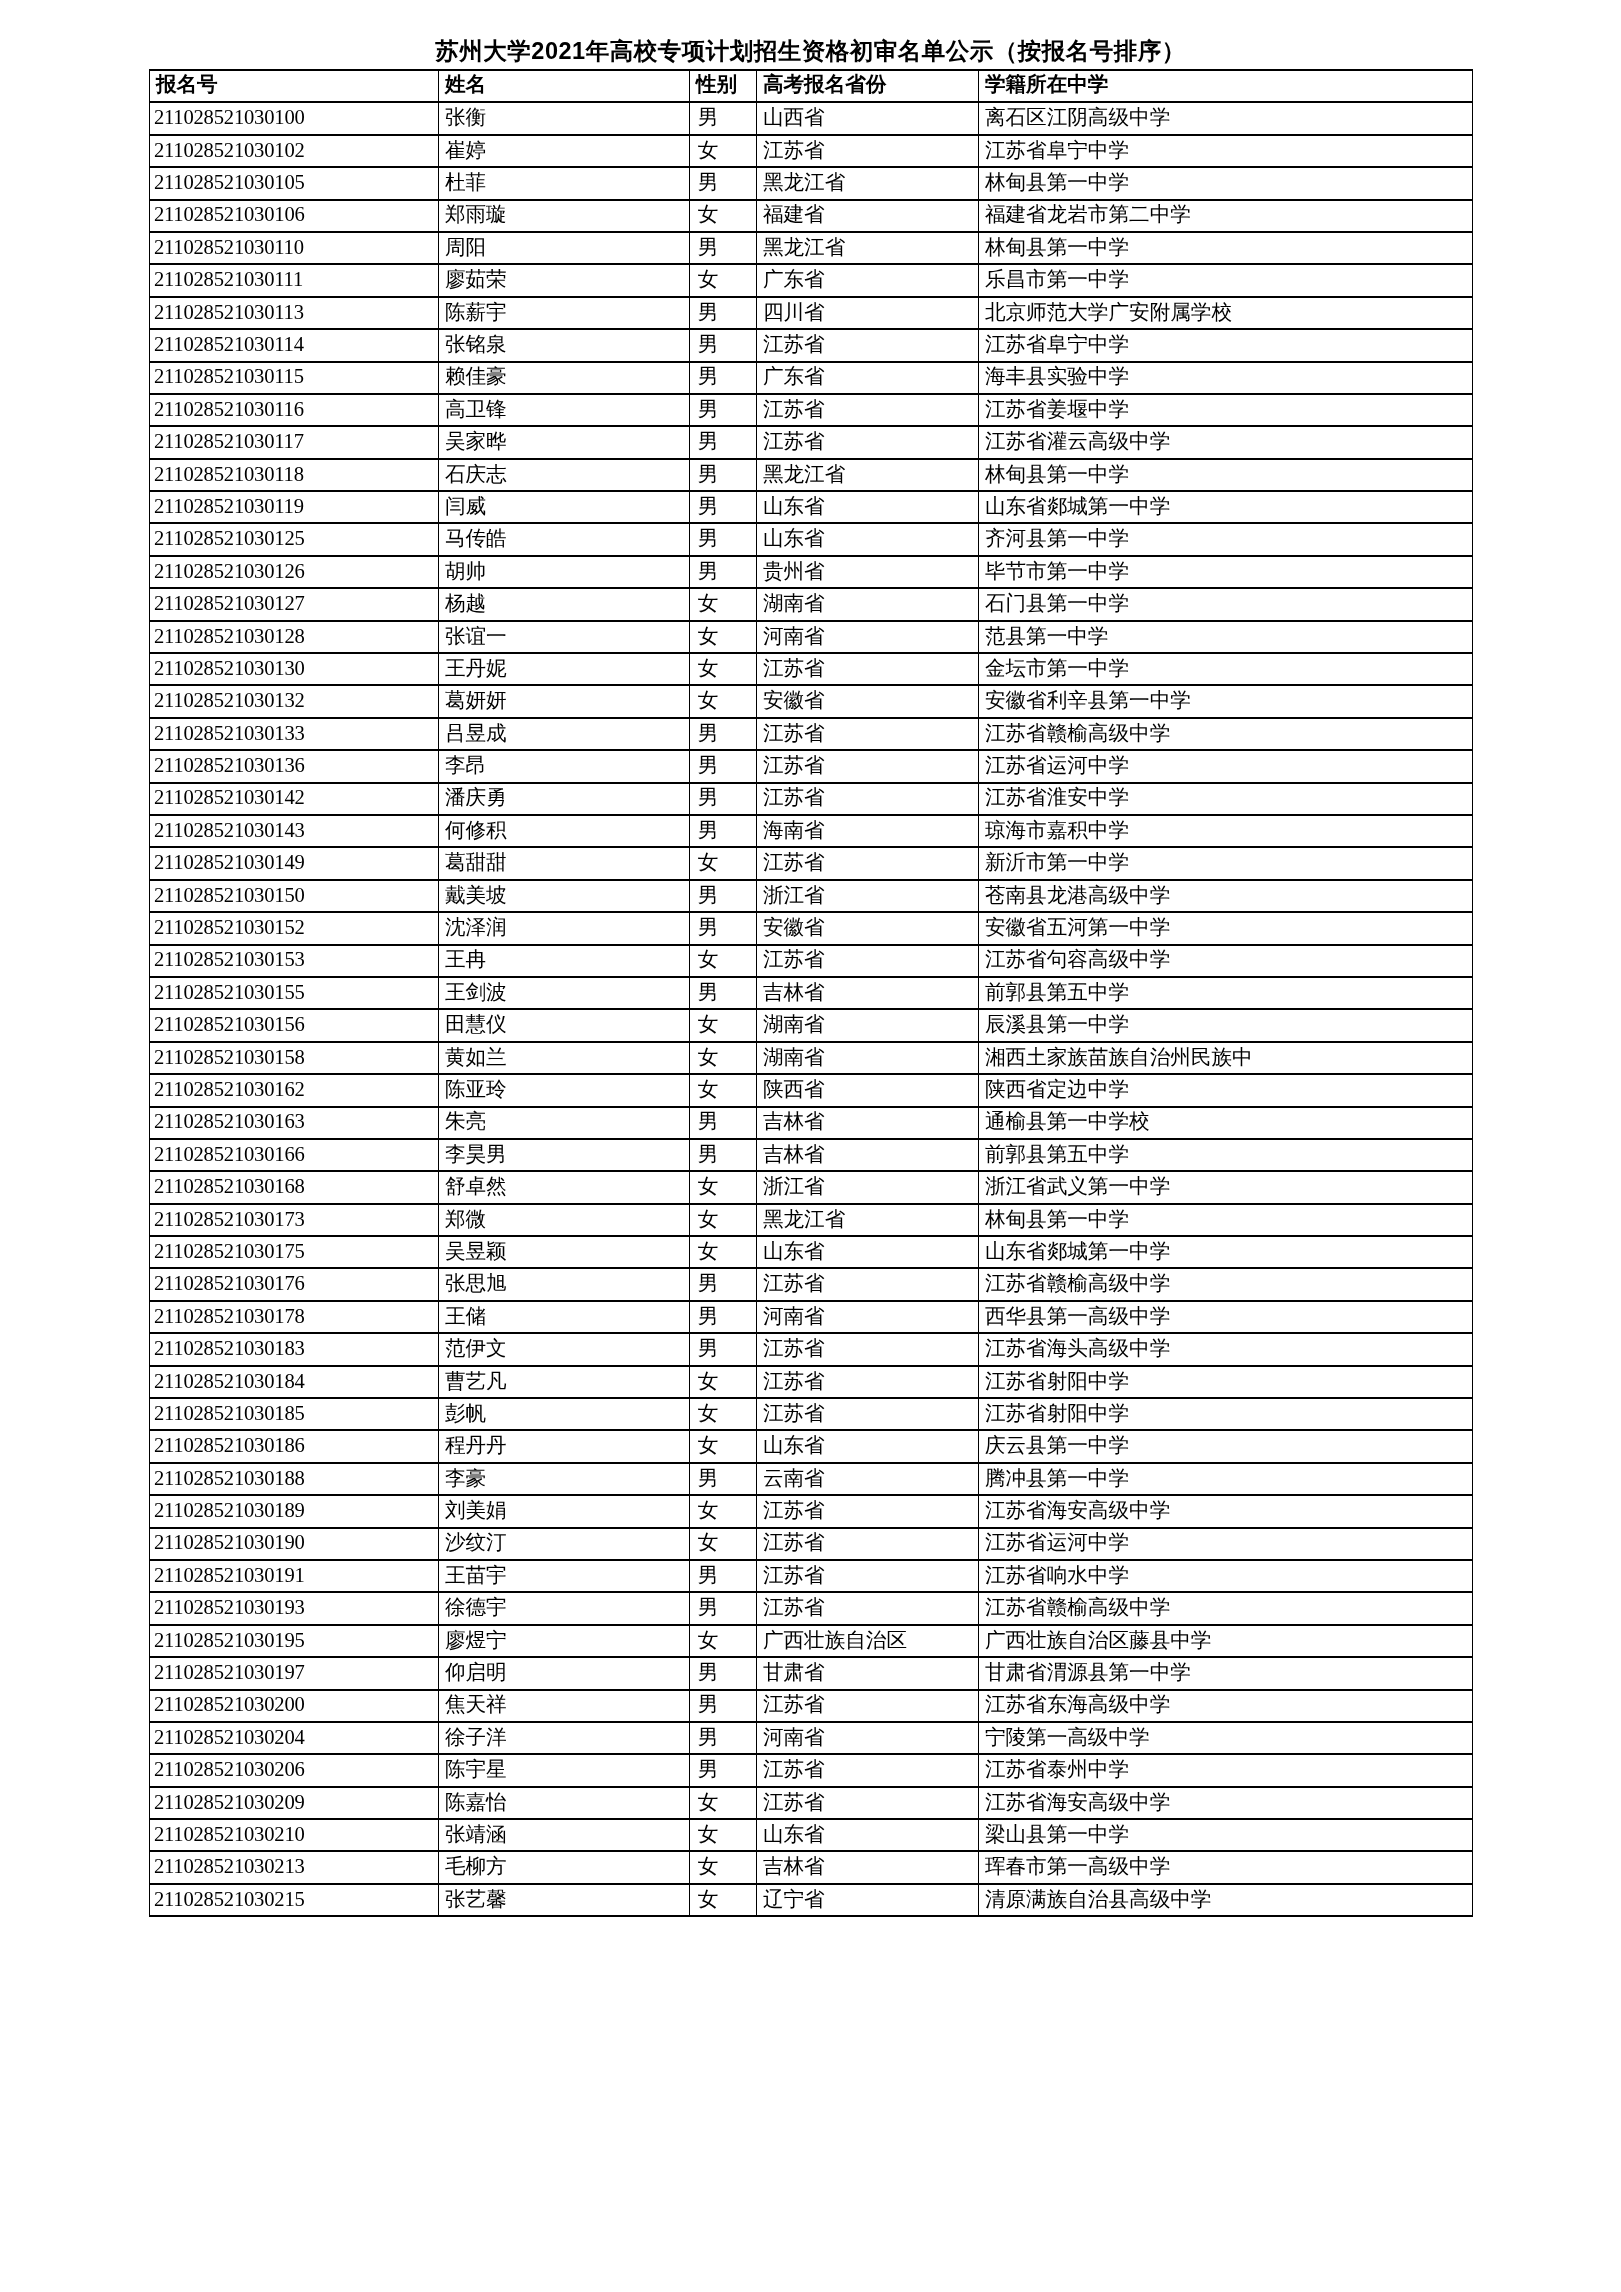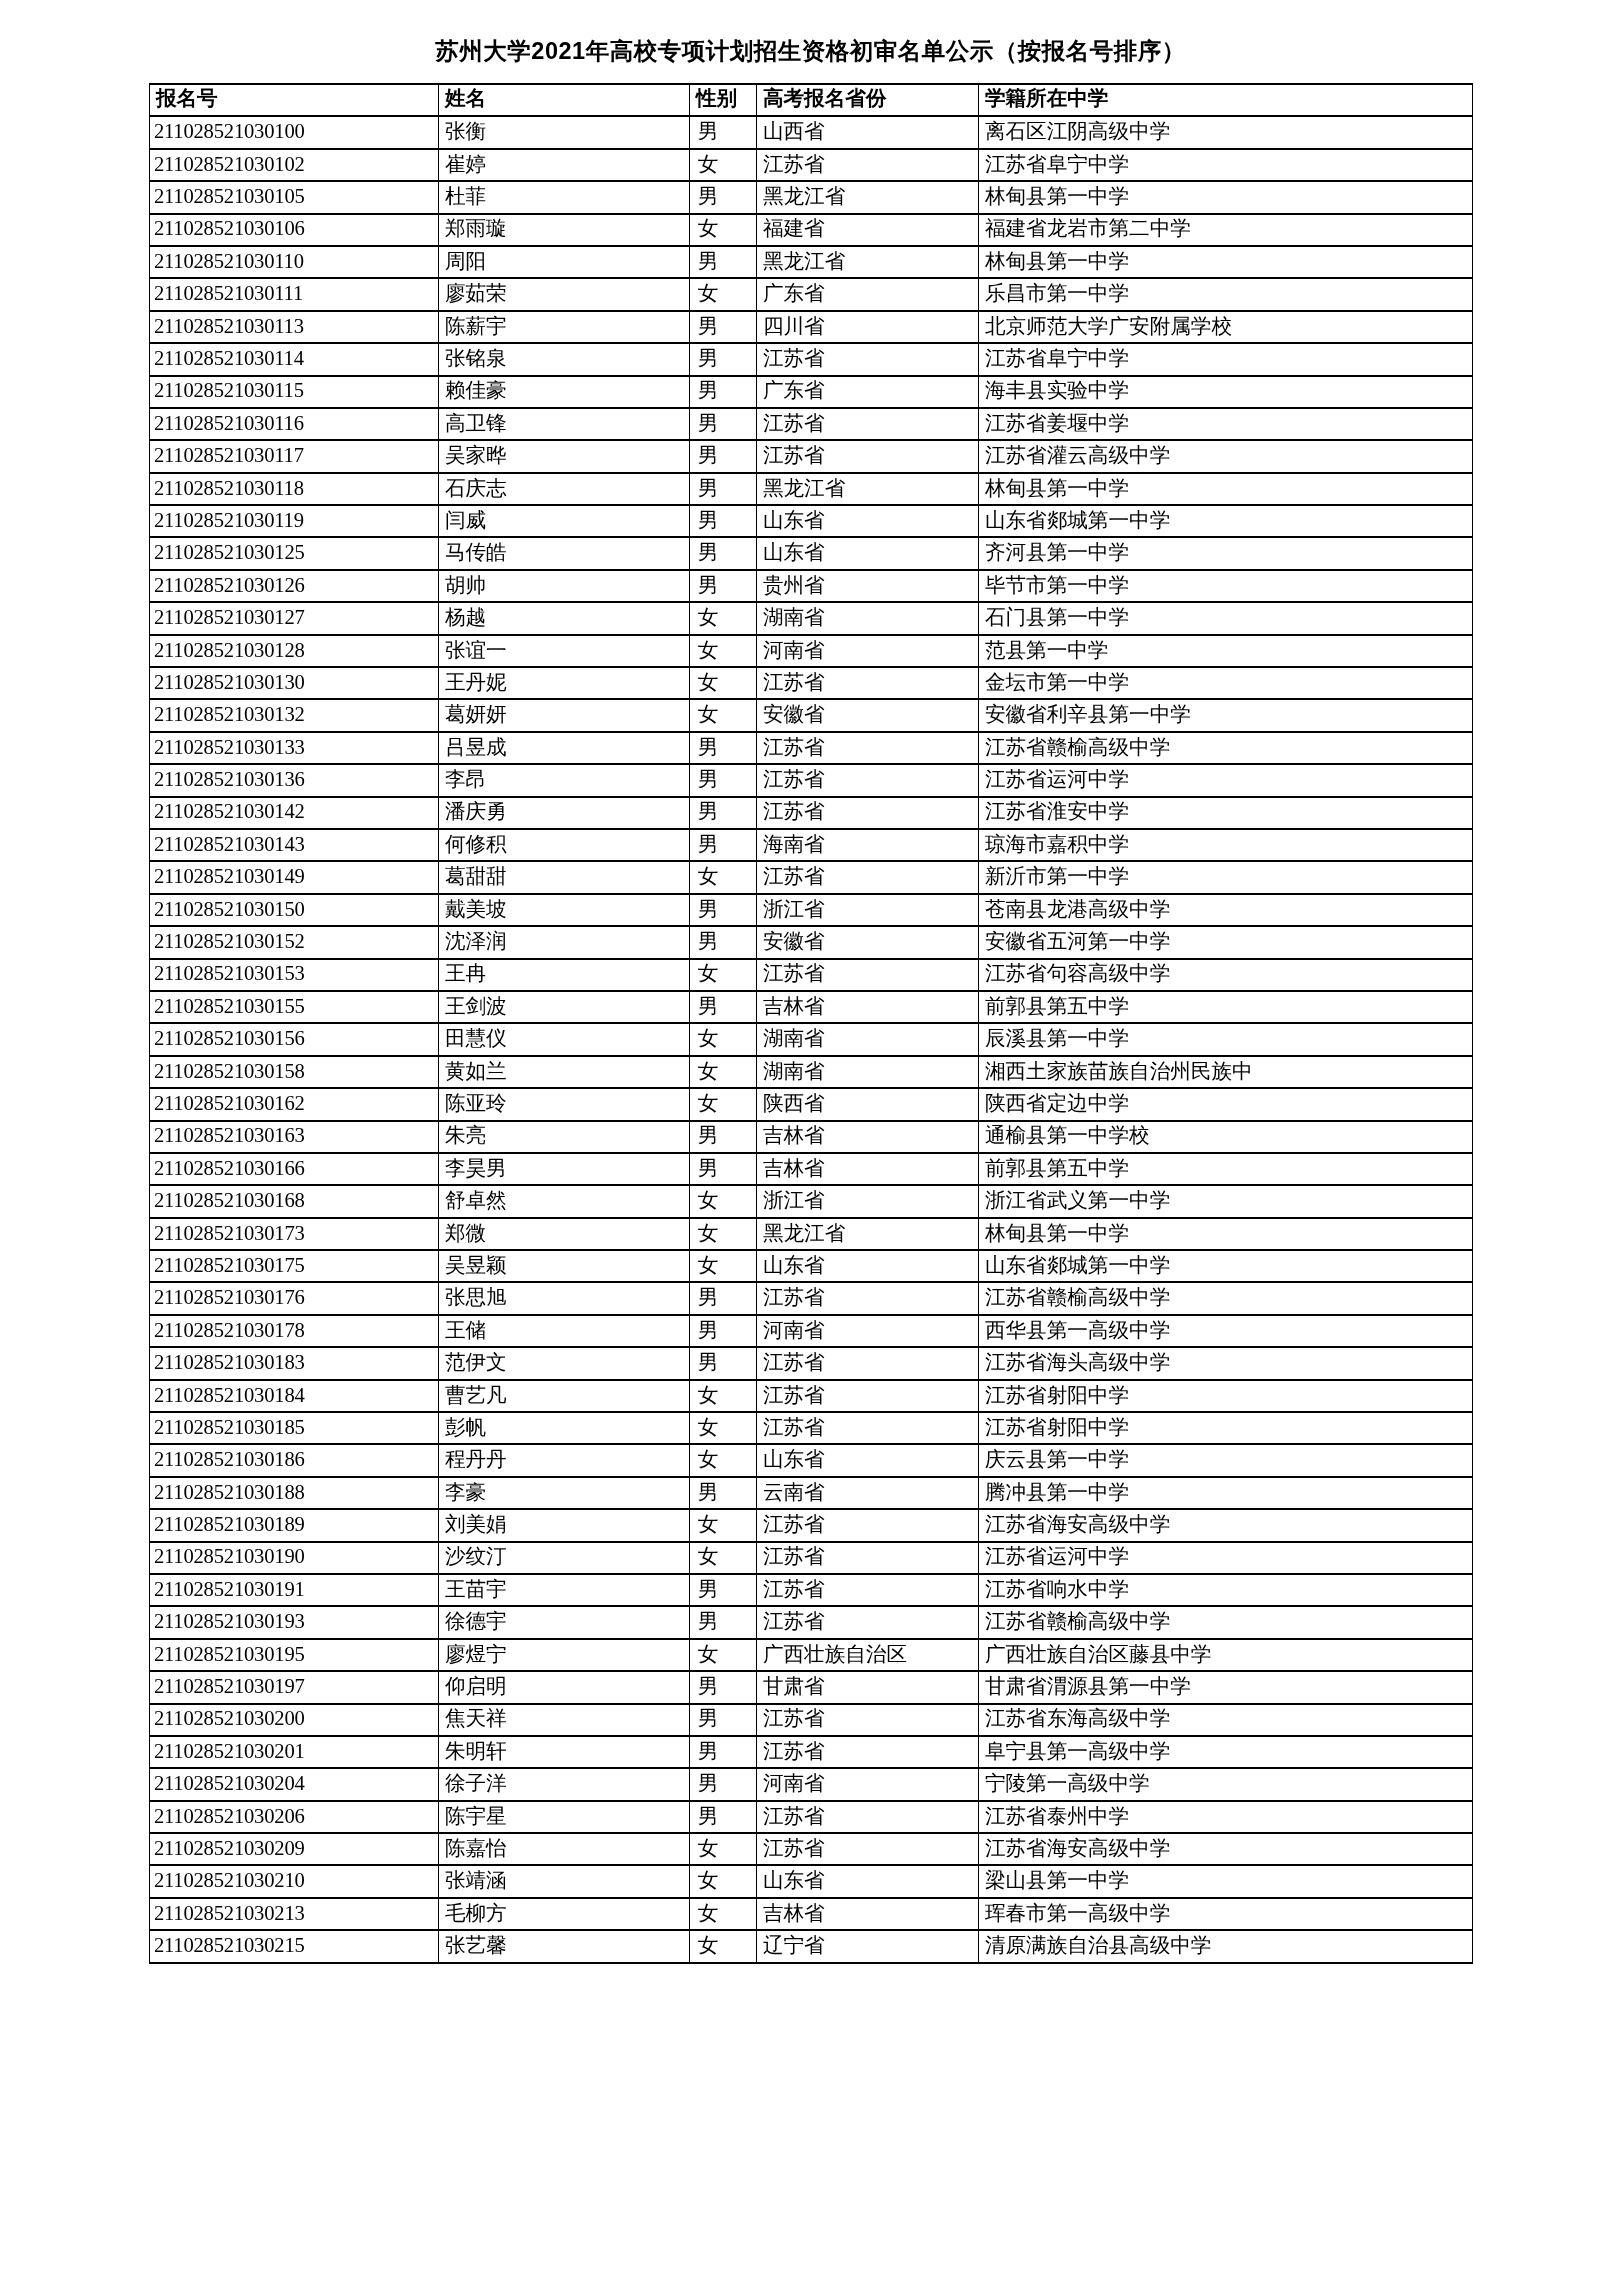--- a/index.html
+++ b/index.html
@@ -21,21 +21,21 @@
     box-sizing: border-box;
     padding: 0;
     background: #ffffff;
   }
   .doc-title {
     text-align: center;
     font-size: 23.5px;
     font-weight: bold;
     letter-spacing: 0.5px;
     padding-top: 35px;
-    padding-bottom: 16px;
+    padding-bottom: 2px;
     font-family: "Liberation Sans", "DejaVu Sans", sans-serif;
     white-space: nowrap;
   }
   .table-wrap {
     margin: 0 auto;
     width: 1323px;
   }
   table.listing {
     border-collapse: collapse;
     width: 100%;
@@ -450,27 +450,20 @@
             <td class="school">甘肃省渭源县第一中学</td>
           </tr>
           <tr>
             <td class="num">211028521030200</td>
             <td class="name">焦天祥</td>
             <td class="gender">男</td>
             <td class="prov">江苏省</td>
             <td class="school">江苏省东海高级中学</td>
           </tr>
           <tr>
-            <td class="num">211028521030201</td>
-            <td class="name">朱明轩</td>
-            <td class="gender">男</td>
-            <td class="prov">江苏省</td>
-            <td class="school">阜宁县第一高级中学</td>
-          </tr>
-          <tr>
             <td class="num">211028521030204</td>
             <td class="name">徐子洋</td>
             <td class="gender">男</td>
             <td class="prov">河南省</td>
             <td class="school">宁陵第一高级中学</td>
           </tr>
           <tr>
             <td class="num">211028521030206</td>
             <td class="name">陈宇星</td>
             <td class="gender">男</td>

